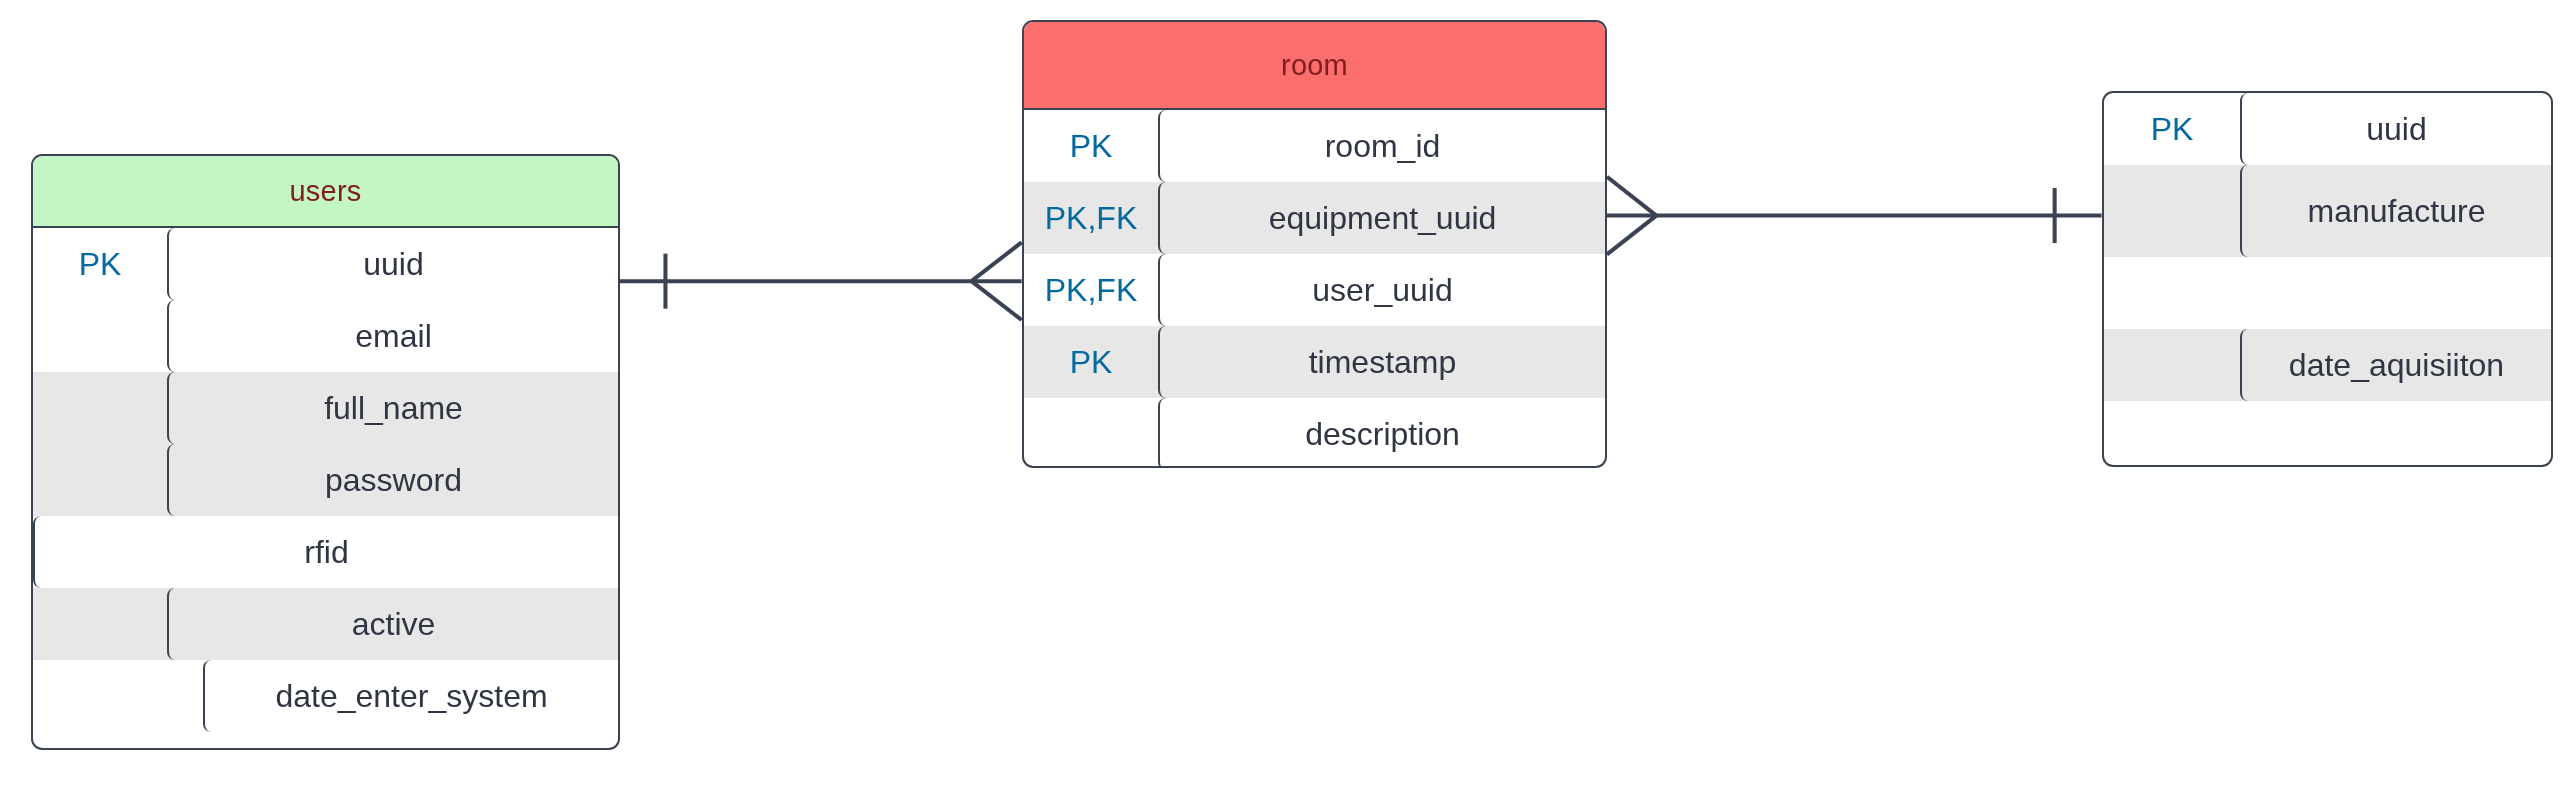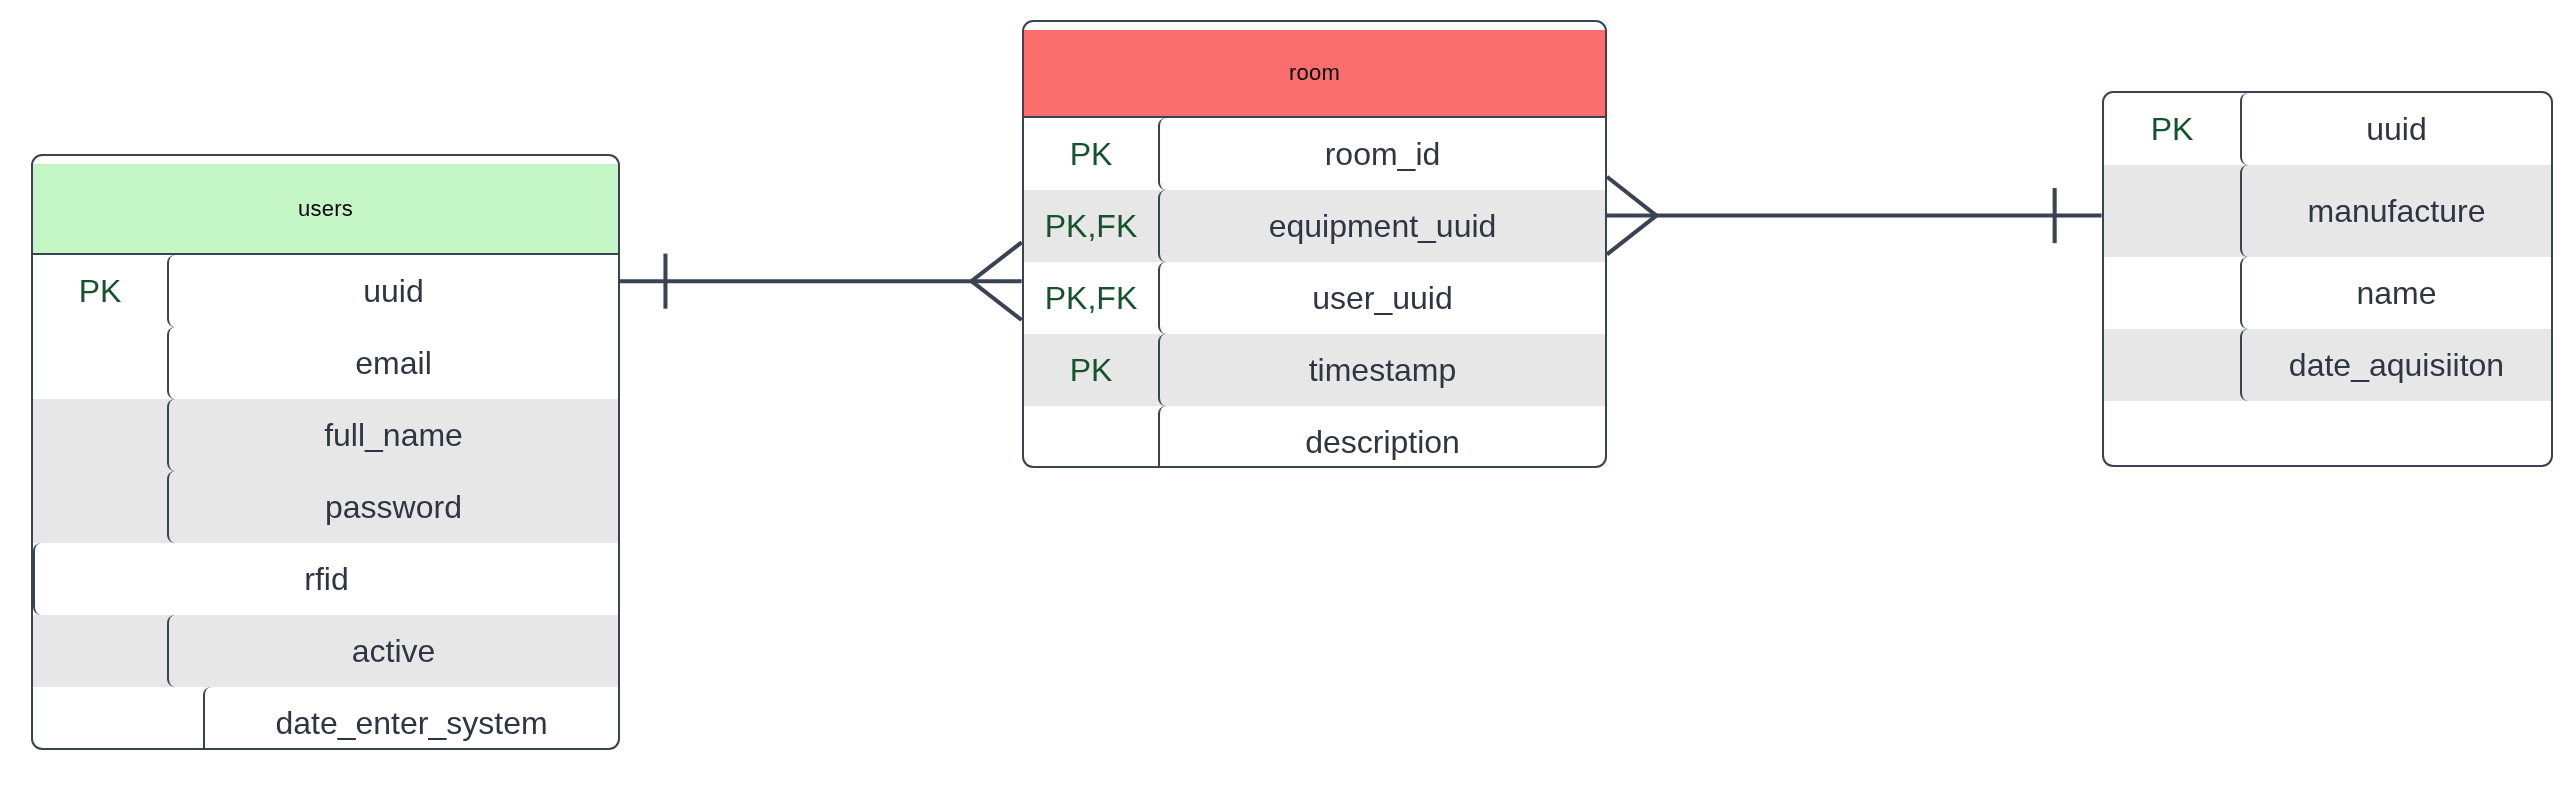--- a/index.html
+++ b/index.html
@@ -26,44 +26,43 @@
     border-radius: 11.3px;
     background: #ffffff;
     overflow: hidden;
   }
   .entity-title {
     box-sizing: border-box;
     width: 100%;
     display: flex;
     align-items: center;
     justify-content: center;
-    font-size: 22px;
-    color: #000000;
+    font-size: 29px;
+    color: #7f1d1d;
     border-bottom: 2.4px solid #3b4252;
     letter-spacing: 0.2px;
-    margin-top: 8px;
   }
   .attr-rows {
     position: relative;
     width: 100%;
   }
   .attr-row {
     display: flex;
     align-items: stretch;
     width: 100%;
     box-sizing: border-box;
   }
   .attr-row.alt { background: #e7e7e7; }
   .attr-key {
     box-sizing: border-box;
     display: flex;
     align-items: center;
     justify-content: center;
     font-size: 32px;
-    color: #14532d;
+    color: #0369a1;
     flex: 0 0 auto;
     white-space: nowrap;
   }
   .attr-name {
     box-sizing: border-box;
     display: flex;
     align-items: center;
     justify-content: center;
     font-size: 32px;
     color: #2f3542;
@@ -86,21 +85,21 @@
     stroke: #3b4252;
     fill: none;
   }
 </style>
 </head>
 <body>
 
 <div id="canvas">
 
   <div class="entity" id="entity-users" style="left: 31px; top: 154px; width: 589px; height: 596px;">
-    <div class="entity-title" style="height: 91px; background: rgb(196, 245, 196);">users</div>
+    <div class="entity-title" style="height: 72px; background: rgb(196, 245, 196);">users</div>
     <div class="attr-rows">
       <div class="attr-row" style="height: 72px;">
         <span class="attr-key" style="width: 134px;">PK</span>
         <span class="attr-name">uuid</span>
       </div>
       <div class="attr-row" style="height: 72px;">
         <span class="attr-key" style="width: 134px;"></span>
         <span class="attr-name">email</span>
       </div>
       <div class="attr-row alt" style="height: 72px;">
@@ -157,21 +156,20 @@
       <div class="attr-row" style="height: 72px;">
         <span class="attr-key" style="width: 136px;">PK</span>
         <span class="attr-name">uuid</span>
       </div>
       <div class="attr-row alt" style="height: 92px;">
         <span class="attr-key" style="width: 136px;"></span>
         <span class="attr-name">manufacture</span>
       </div>
       <div class="attr-row" style="height: 72px;">
         <span class="attr-key" style="width: 136px;"></span>
-        <span class="attr-name">name</span>
       </div>
       <div class="attr-row alt" style="height: 72px;">
         <span class="attr-key" style="width: 136px;"></span>
         <span class="attr-name">date_aquisiiton</span>
       </div>
     </div>
   </div>
 
   <svg id="links" viewBox="0 0 3182 974" xmlns="http://www.w3.org/2000/svg">
     <g id="rel-users-room">

